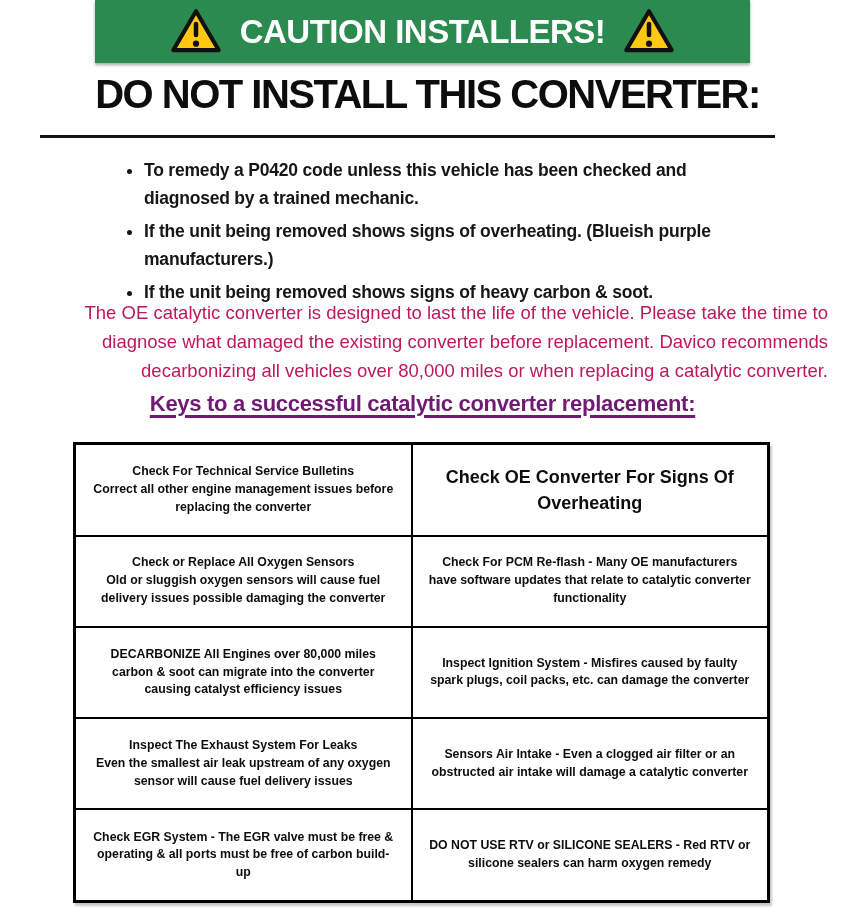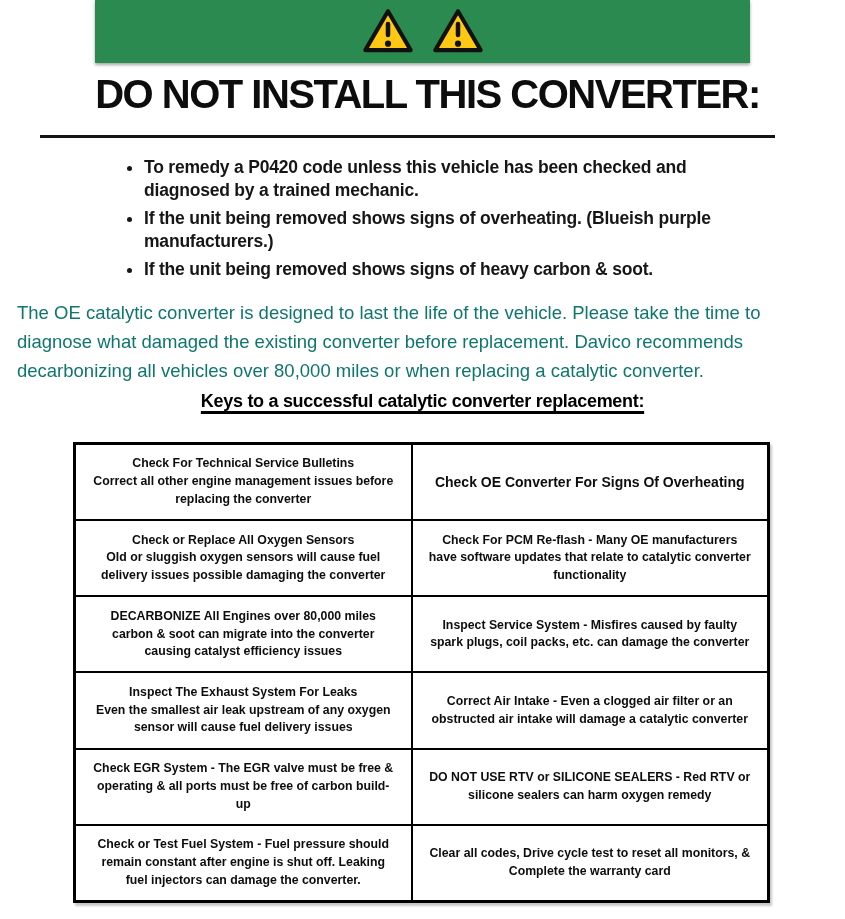--- a/index.html
+++ b/index.html
@@ -61,49 +61,49 @@
 
   
   .bullets {
     position: absolute;
     top: 156px; left: 118px;
     width: 615px;
     margin: 0;
     padding: 0 0 0 26px;
     font-size: 17.5px;
     font-weight: 700;
-    line-height: 23px;
+    line-height: 28px;
     color: #161616;
     letter-spacing: -0.2px;
   }
   .bullets li { margin: 0 0 5px 0; }
 
   
   .para {
     position: absolute;
     top: 298px; left: 17px;
     width: 811px;
     margin: 0;
-    text-align: left;
+    text-align: right;
     font-size: 18.5px;
     font-weight: 400;
     line-height: 29px;
-    color: #0f766e;
+    color: #be185d;
   }
 
   
   .keys-heading {
     position: absolute;
     top: 391px; left: 0;
     width: 100%;
     margin: 0;
     text-align: center;
-    font-size: 18px;
+    font-size: 22px;
     font-weight: 800;
-    color: #000000;
+    color: #701a75;
     letter-spacing: -0.3px;
     text-decoration: underline;
     text-decoration-thickness: 2.5px;
     text-underline-offset: 4px;
   }
 
   
   .keys-table {
     position: absolute;
     top: 442px; left: 73px;
@@ -118,35 +118,36 @@
     border: 2.5px solid #000;
     text-align: center;
     vertical-align: middle;
     padding: 6px 16px;
     font-size: 12.3px;
     font-weight: 700;
     line-height: 1.45;
     color: #0d0d0d;
     white-space: pre-line;
   }
-  .keys-table td.cell-lg { font-size: 14px; }
+  .keys-table td.cell-lg { font-size: 18px; }
 </style>
 </head>
 <body>
 
 <div class="page">
 
   <header class="banner">
     <span class="warn-icon">
       <svg width="52" height="47" viewBox="0 0 64 58" aria-hidden="true">
         <path d="M32 4 L60 52 L4 52 Z" fill="#FFC913" stroke="#111111" stroke-width="5" stroke-linejoin="round"></path>
         <rect x="29.2" y="17" width="5.6" height="19" rx="2.8" fill="#111111"></rect>
         <circle cx="32" cy="44" r="3.8" fill="#111111"></circle>
       </svg>
     </span>
+    <h1 class="banner-title">CAUTION INSTALLERS!</h1>
     <span class="warn-icon">
       <svg width="52" height="47" viewBox="0 0 64 58" aria-hidden="true">
         <path d="M32 4 L60 52 L4 52 Z" fill="#FFC913" stroke="#111111" stroke-width="5" stroke-linejoin="round"></path>
         <rect x="29.2" y="17" width="5.6" height="19" rx="2.8" fill="#111111"></rect>
         <circle cx="32" cy="44" r="3.8" fill="#111111"></circle>
       </svg>
     </span>
   </header>
 
   <h2 class="headline">DO NOT INSTALL THIS CONVERTER:</h2>
@@ -174,31 +175,27 @@
 Correct all other engine management issues before replacing the converter</td>
         <td class="cell-lg">Check OE Converter For Signs Of Overheating</td>
       </tr>
       <tr>
         <td>Check or Replace All Oxygen Sensors
 Old or sluggish oxygen sensors will cause fuel delivery issues possible damaging the converter</td>
         <td>Check For PCM Re-flash - Many OE manufacturers have software updates that relate to catalytic converter functionality</td>
       </tr>
       <tr>
         <td>DECARBONIZE All Engines over 80,000 miles carbon &amp; soot can migrate into the converter causing catalyst efficiency issues</td>
-        <td>Inspect Service System - Misfires caused by faulty spark plugs, coil packs, etc. can damage the converter</td>
+        <td>Inspect Ignition System - Misfires caused by faulty spark plugs, coil packs, etc. can damage the converter</td>
       </tr>
       <tr>
         <td>Inspect The Exhaust System For Leaks
 Even the smallest air leak upstream of any oxygen sensor will cause fuel delivery issues</td>
-        <td>Correct Air Intake - Even a clogged air filter or an obstructed air intake will damage a catalytic converter</td>
+        <td>Sensors Air Intake - Even a clogged air filter or an obstructed air intake will damage a catalytic converter</td>
       </tr>
       <tr>
         <td>Check EGR System - The EGR valve must be free &amp; operating &amp; all ports must be free of carbon build-up</td>
         <td>DO NOT USE RTV or SILICONE SEALERS - Red RTV or silicone sealers can harm oxygen remedy</td>
       </tr>
-      <tr>
-        <td>Check or Test Fuel System - Fuel pressure should remain constant after engine is shut off.  Leaking fuel injectors can damage the converter.</td>
-        <td>Clear all codes,  Drive cycle test to reset all monitors, &amp; Complete the warranty card</td>
-      </tr>
     </tbody>
   </table>
 
 </div>
 
 </body></html>

